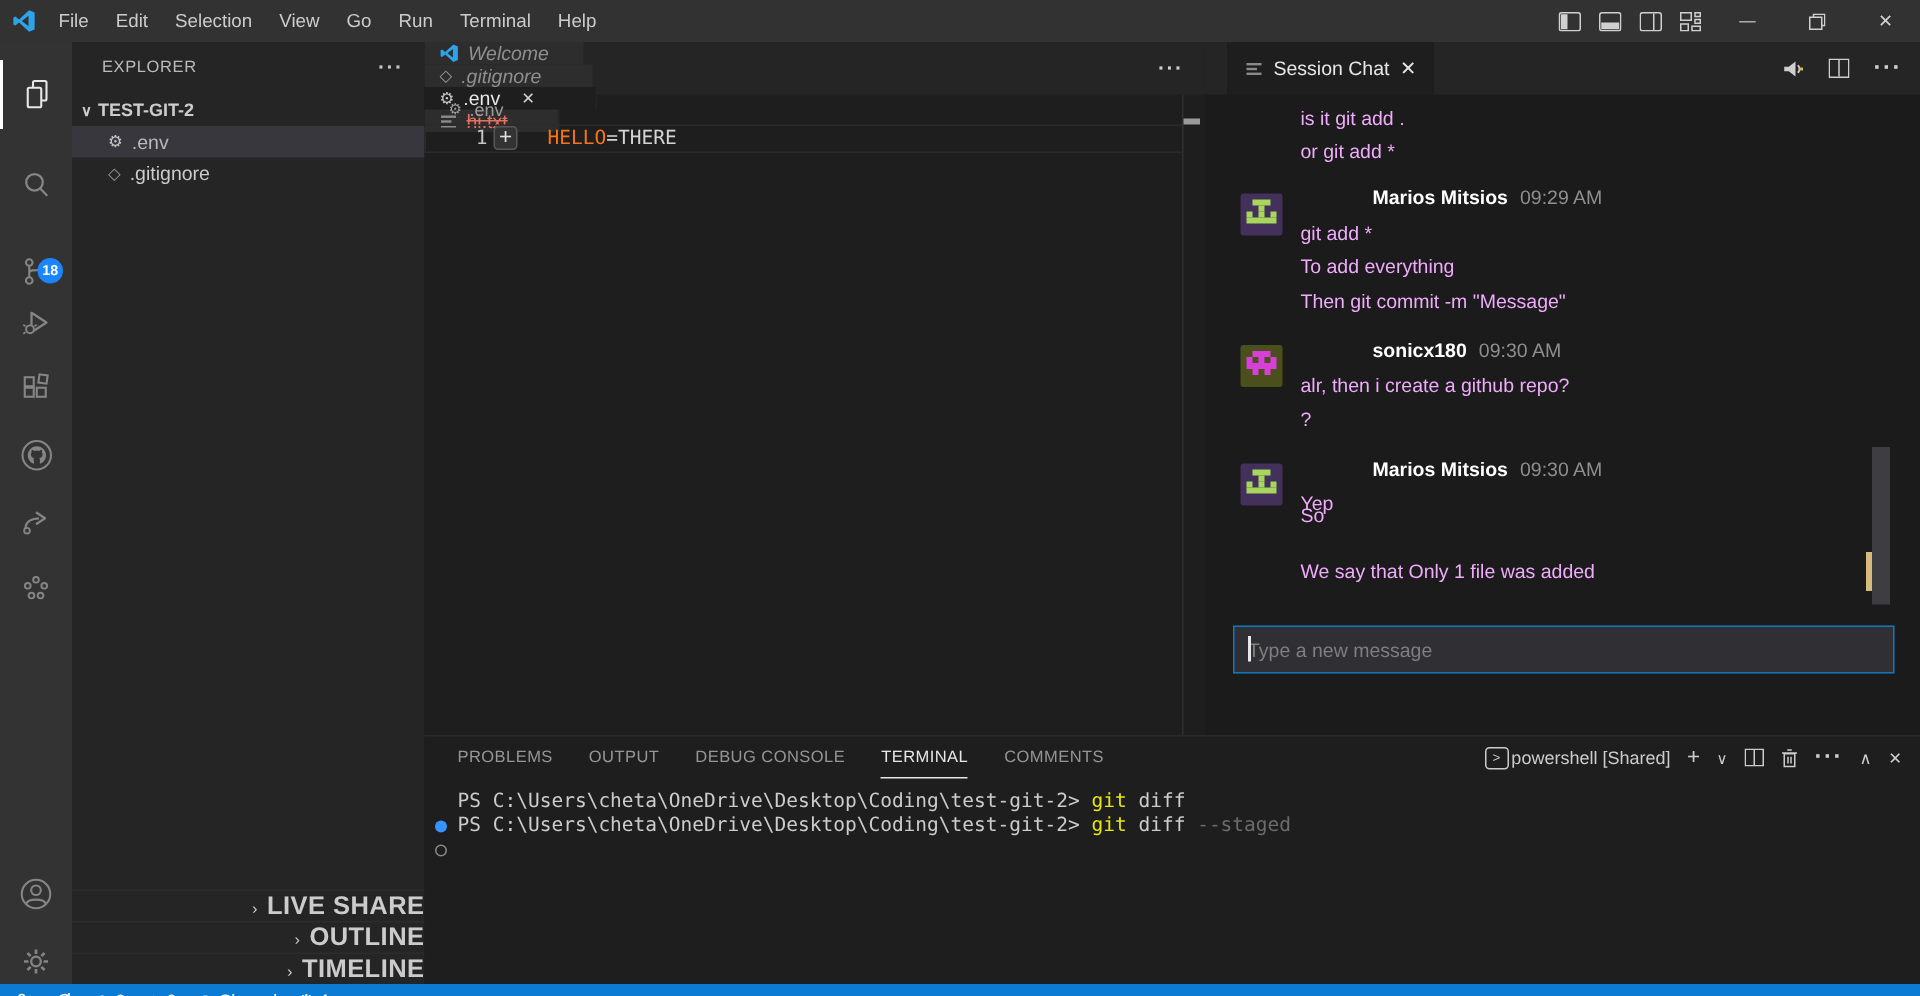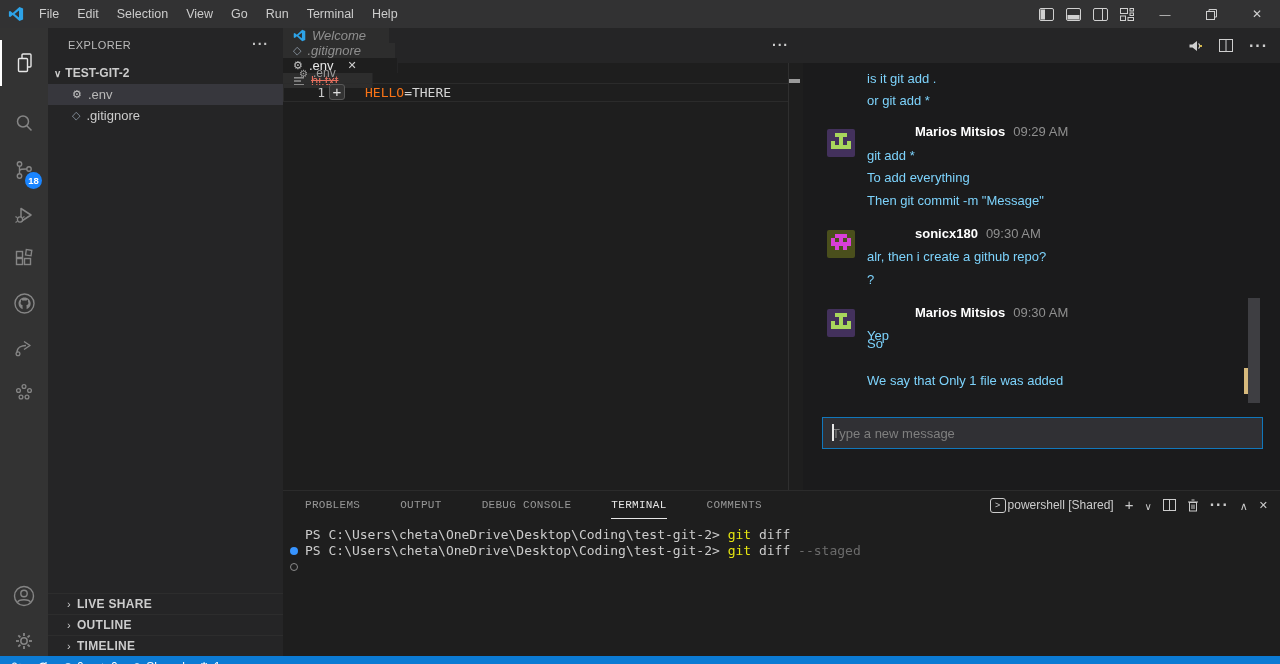--- a/index.html
+++ b/index.html
@@ -30,22 +30,22 @@
   .sb-header { position:absolute; left:0; top:0; width:100%; height:34px; }
   .sb-title { position:absolute; left:20px; top:11px; font-size:11px; color:#bbbbbb; letter-spacing:.4px; }
   .sb-more { position:absolute; right:14px; top:8px; color:#c5c5c5; font-size:14px; }
   .tree-root { position:absolute; left:0; top:34px; width:100%; height:22px; line-height:22px;
     font-size:12px; font-weight:bold; color:#cccccc; }
   .tree-root .chev { margin:0 4px 0 6px; font-size:10px; color:#cccccc; }
   .file-row { position:absolute; left:0; width:100%; height:21px; display:flex; align-items:center;
     padding-left:24px; gap:6px; font-size:13px; color:#cccccc; }
   .file-row.sel { background:#37373d; color:#b9b9b9; }
   .sb-sections { position:absolute; left:0; bottom:8px; width:100%; }
-  .sb-section { height:21px; line-height:20px; border-top:1px solid #2d2d2d; font-size:12px;
-    font-weight:bold; color:#cccccc; padding-left:19px; letter-spacing:.3px; }
+  .sb-section { height:21px; line-height:20px; border-top:1px solid #2d2d2d; font-size:17px;
+    font-weight:bold; color:#cccccc; padding-left:19px; letter-spacing:.3px;text-align:right; }
   .sb-section .chev { margin-right:6px; font-size:11px; font-weight:normal; }
 
   
   .editor-group { position:absolute; left:283px; top:28px; width:520px; height:462px; background:#1e1e1e; }
   .tabbar { position:absolute; left:0; top:0; width:100%; height:35px; background:#252526; display:flex;flex-direction:column; }
   .tab { height:35px; display:flex; align-items:center; padding:0 10px; gap:6px; font-size:13px;
     color:#8f8f8f; background:#2d2d2d; border-right:1px solid #252526; }
   .tab.preview { font-style:italic; }
   .tab.active { background:#1e1e1e; color:#e7e7e7; }
   .tab .closex { margin-left:8px; font-size:11px; color:#cfcfcf; font-style:normal; }
@@ -62,37 +62,37 @@
   .ov-ruler { position:absolute; left:505px; top:35px; width:1px; height:427px; background:#2f2f2f; }
   .ov-mark { position:absolute; left:506px; top:51px; width:11px; height:4px; background:#9a9a9a; }
 
   
   .chat-group { position:absolute; left:803px; top:28px; width:477px; height:462px; background:#252526; }
   .chat-tabbar { position:absolute; left:0; top:0; width:100%; height:35px; background:#252526; }
   .chat-tab { position:absolute; left:15px; top:0; height:35px; display:flex; align-items:center;
     gap:7px; padding:0 12px; background:#1e1e1e; color:#e7e7e7; font-size:13px; }
   .chat-actions { position:absolute; right:12px; top:0; height:35px; display:flex; align-items:center; gap:16px; color:#cfcfcf; }
   .chat-content { position:absolute; left:0; top:35px; width:477px; height:427px; background:#1b1b1c; }
-  .chat-line { position:absolute; left:64px; font-size:13px; color:#7dd3fc; white-space:pre;text-align:center; }
+  .chat-line { position:absolute; left:64px; font-size:13px; color:#f0abfc; white-space:pre;text-align:center; }
   .chat-head { position:absolute; left:64px; font-size:13px; }
   .chat-author { font-weight:bold; color:#ffffff;padding-left:48px; }
   .chat-time { color:#8f8f8f; margin-left:8px; }
   .avatar { position:absolute; left:24px; width:28px; height:28px; border-radius:2px; overflow:hidden; }
   .chat-scrollbar { position:absolute; left:445px; top:235px; width:12px; height:105px; background:#3e3e42; }
   .chat-marker { position:absolute; left:441px; top:305px; width:4px; height:26px; background:#d7ba7d; }
   .chat-input { position:absolute; left:19px; top:354px; width:441px; height:32px; background:#303034;
     border:1px solid #1177bb; color:#bbbbbb; font-size:13px; padding:0 9px;
     font-family:"Liberation Sans", sans-serif; outline:none; }
   .chat-input::placeholder { color:#7f7f7f; }
   .input-caret { position:absolute; left:29px; top:361px; width:1.5px; height:17px; background:#e8e8e8; }
 
   
   .panel { position:absolute; left:283px; top:490px; width:997px; height:166px; background:#1e1e1e;
     border-top:1px solid #2b2b2b; }
-  .panel-tabs { position:absolute; left:22px; top:0; height:28px; display:flex; gap:40px;font-family:Liberation Mono, monospace; }
+  .panel-tabs { position:absolute; left:22px; top:0; height:28px; display:flex; gap:24px; }
   .ptab { line-height:28px; font-size:11px; letter-spacing:.3px; color:#969696; }
   .ptab.active { color:#e7e7e7; border-bottom:1px solid #e7e7e7; }
   .panel-actions { position:absolute; right:12px; top:0; height:28px; display:flex; align-items:center; gap:11px; color:#cccccc; }
   .shell-box { width:16px; height:15px; border:1px solid #cccccc; border-radius:3px; font-size:9px;
     line-height:13px; text-align:center; color:#cccccc; }
   .shell-label { font-size:12px; color:#cccccc; margin-left:2px; }
   .term-line { position:absolute; left:22px; font:13px "DejaVu Sans Mono", monospace; white-space:pre; color:#cccccc; }
   .t-cmd { color:#e5e510; } .t-flag { color:#6b6b6b; }
   .t-cursor { display:inline-block; width:7px; height:13px; border:1px solid #cccccc; vertical-align:-2px; }
   .gutter-dot { position:absolute; left:7px; width:8px; height:8px; border-radius:50%; }
@@ -182,21 +182,21 @@
         <rect x="9" y="3" width="9" height="13" rx="1" fill="#333333" stroke="#e7e7e7" stroke-width="1.4"></rect>
         <rect x="5.5" y="7.5" width="9" height="13" rx="1" fill="#333333" stroke="#e7e7e7" stroke-width="1.4"></rect>
       </svg>
     </div>
   <div class="ab-icon" style="top:72px;" data-name="search-icon">
     <svg width="24" height="24" viewBox="0 0 24 24">
         <circle cx="11" cy="10.5" r="5.5" fill="none" stroke="#858585" stroke-width="1.5"></circle>
         <line x1="14.8" y1="14.7" x2="19.5" y2="19.5" stroke="#858585" stroke-width="1.5"></line>
       </svg>
     </div>
-  <div class="ab-icon" style="top:119px;" data-name="source-control-icon">
+  <div class="ab-icon" style="top:119px;align-items:flex-end;" data-name="source-control-icon">
     <svg width="24" height="24" viewBox="0 0 24 24">
         <circle cx="7.5" cy="6" r="2.2" fill="none" stroke="#858585" stroke-width="1.4"></circle>
         <circle cx="7.5" cy="18" r="2.2" fill="none" stroke="#858585" stroke-width="1.4"></circle>
         <circle cx="17" cy="11" r="2.2" fill="none" stroke="#858585" stroke-width="1.4"></circle>
         <path d="M7.5 8.2v7.6M7.5 13c0-2 3-2 7.3-2" fill="none" stroke="#858585" stroke-width="1.4"></path>
       </svg>
     <span class="badge" data-name="scm-badge">18</span>
     </div>
   <div class="ab-icon" style="top:164px;" data-name="run-debug-icon">
     <svg width="24" height="24" viewBox="0 0 24 24">
@@ -321,20 +321,31 @@
   <div class="cur-line" data-name="current-line-highlight"></div>
   <div class="line-num" data-name="line-number">1</div>
   <div class="comment-plus" data-name="add-comment-button"><span class="i-plus" style="font-size:12px;" data-name="plus-icon"></span></div>
   <div class="code-line" data-name="code-line"><span class="tok-key">HELLO</span><span class="tok-op">=</span><span class="tok-val">THERE</span></div>
   <div class="ov-ruler" data-name="editor-scrollbar"></div>
   <div class="ov-mark" data-name="modified-line-marker"></div>
 </div>
 
 <div class="chat-group" data-name="chat-group">
   <div class="chat-tabbar" data-name="chat-tab-bar">
+    <div class="chat-tab" data-name="tab-session-chat">
+      <svg width="12" height="12" viewBox="0 0 12 12" data-name="list-file-icon">
+          <g fill="#8a8a8a">
+            <rect x="1" y="2" width="10" height="1.6"></rect>
+            <rect x="1" y="5.2" width="7" height="1.6"></rect>
+            <rect x="1" y="8.4" width="10" height="1.6"></rect>
+          </g>
+        </svg>
+      <span>Session Chat</span>
+      <span class="closex i-close" data-name="close-tab-icon"></span>
+    </div>
     <div class="chat-actions">
       <span data-name="speaker-icon">
         <svg width="15" height="14" viewBox="0 0 15 14">
             <path d="M1.5 5.5h3L9 2v10L4.5 8.5h-3z" fill="#cfcfcf"></path>
             <path d="M10.5 4.5c1.5 1 1.5 4 0 5" fill="none" stroke="#cfcfcf" stroke-width="1.2"></path>
             <rect x="11.5" y="6" width="2.5" height="2" fill="#d7ba4d"></rect>
           </svg>
         </span>
       <span data-name="split-editor-icon">
         <svg width="14" height="13" viewBox="0 0 14 13">

